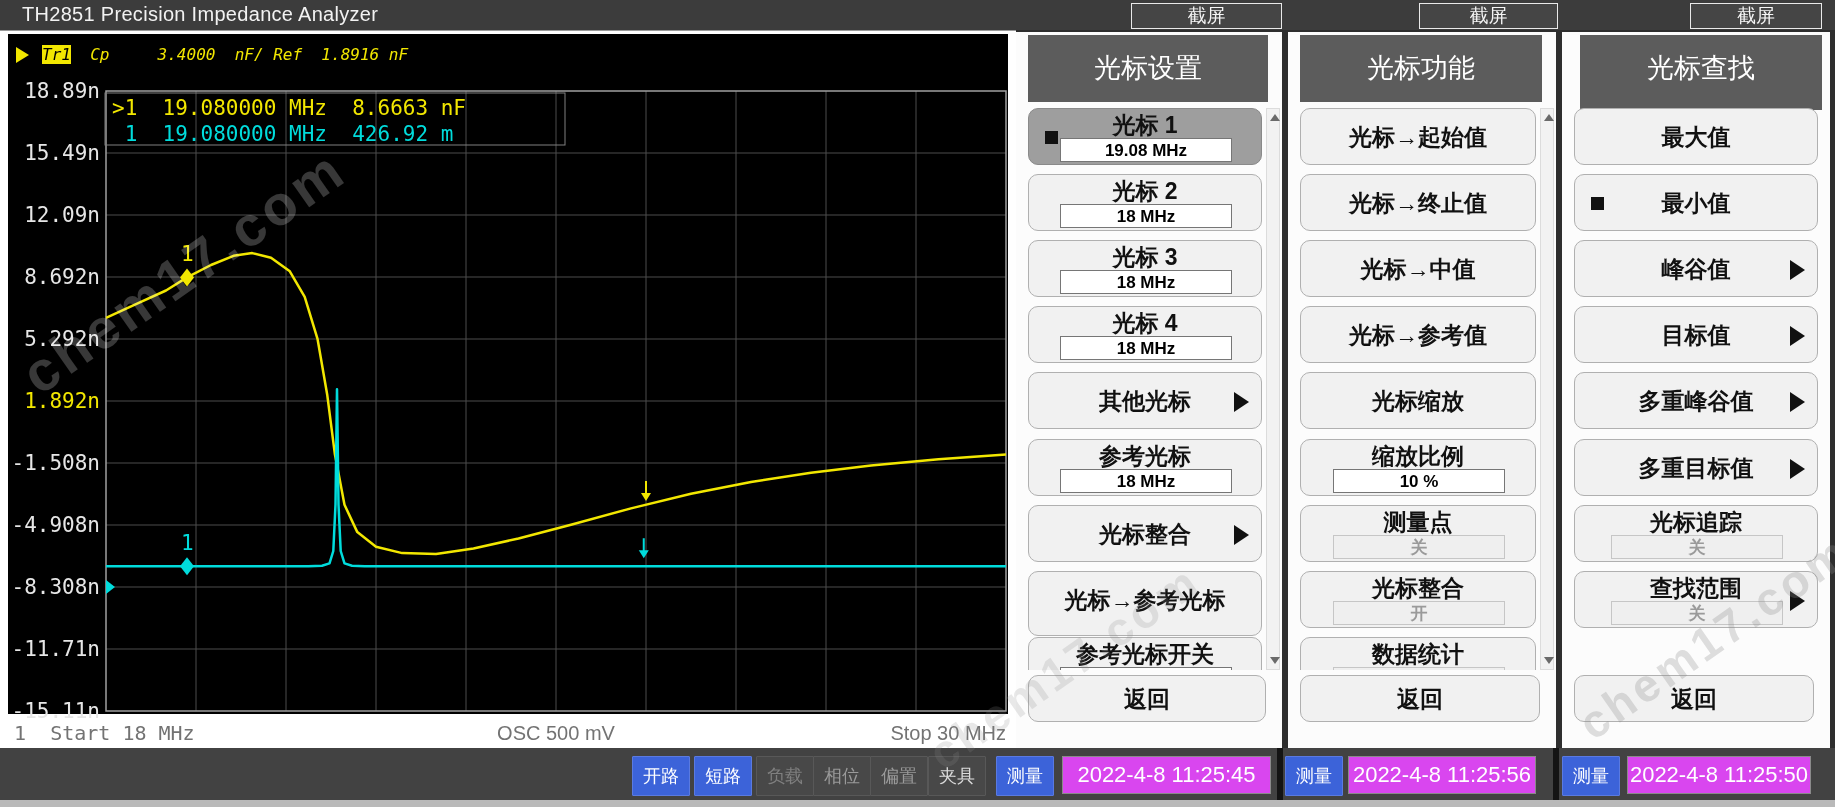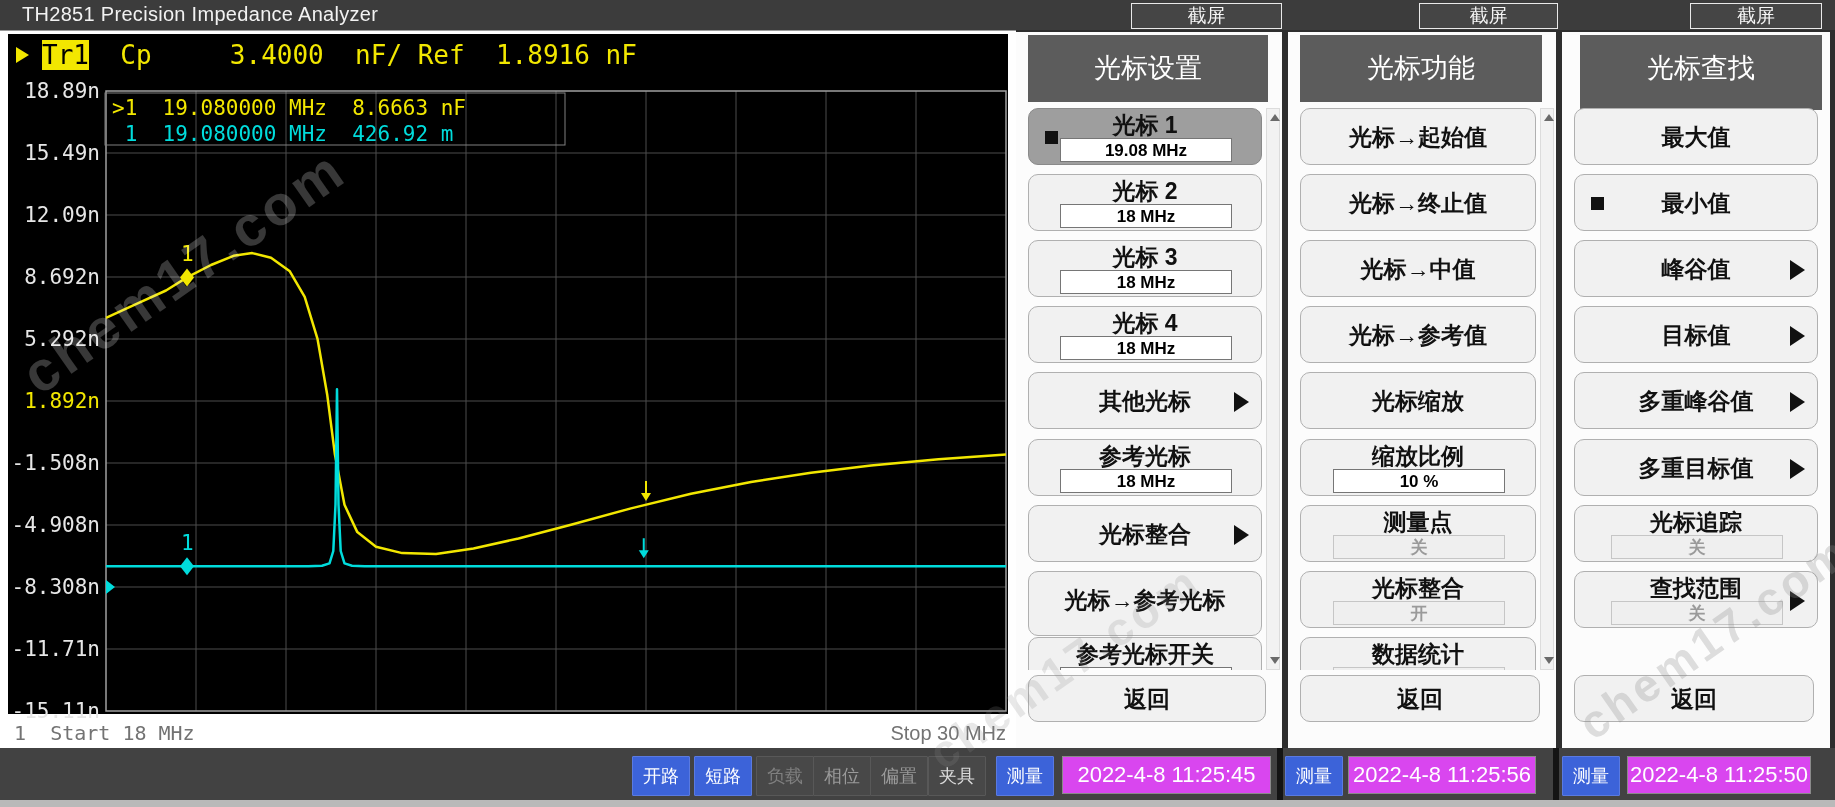--- a/index.html
+++ b/index.html
@@ -8,21 +8,21 @@
   .abs{position:absolute;}
   
   #titlebar{left:0;top:0;width:1835px;height:30px;background:#3c3c3c;}
   #titlebar .title{position:absolute;left:22px;top:3px;color:#f2f2f2;font-size:20px;letter-spacing:.3px;}
   .snap-btn{position:absolute;top:3px;height:24px;background:#454545;border:1px solid #e9e9e9;
             color:#f5f5f5;font-size:19px;text-align:center;line-height:24px;}
   
   #chart{left:0;top:30px;width:1016px;height:718px;background:#ffffff;border-top:1px solid #9a9a9a;}
   #plot-svg{position:absolute;left:0;top:0;}
   .mono{font-family:"DejaVu Sans Mono","Liberation Mono",monospace;white-space:pre;}
-  .trline{position:absolute;font-size:26px;line-height:22px;}
+  .trline{position:absolute;font-size:16px;line-height:22px;font-style:italic;}
   #tr1-line{left:42px;top:13px;color:#f2e700;}
   #tr2-line{left:42px;top:36px;color:#00dcdc;}
   .tr-chip{background:#f2e700;color:#000;}
   #tr-select-arrow{position:absolute;left:16px;top:16px;width:0;height:0;
      border-left:13px solid #f2e700;border-top:8px solid transparent;border-bottom:8px solid transparent;}
   .readout-row{position:absolute;left:112px;font-size:21px;line-height:24px;}
   .ytick{position:absolute;width:92px;text-align:right;color:#e6e6e6;font-size:21px;line-height:20px;}
   .ytick.ref{color:#f2e700;}
   .footer-text{position:absolute;top:691px;color:#737373;font-size:20px;line-height:22px;}
   
@@ -122,20 +122,21 @@
         <div class="ytick mono" style="left: 8px; top: 298px;">5.292n</div>
         <div class="ytick mono ref" style="left: 8px; top: 360px;">1.892n</div>
         <div class="ytick mono" style="left: 8px; top: 422px;">-1.508n</div>
         <div class="ytick mono" style="left: 8px; top: 484px;">-4.908n</div>
         <div class="ytick mono" style="left: 8px; top: 546px;">-8.308n</div>
         <div class="ytick mono" style="left: 8px; top: 608px;">-11.71n</div>
         <div class="ytick mono" style="left: 8px; top: 670px;">-15.11n</div>
       </div>
 
     <div class="footer-text mono" style="left:14px;"><span>1</span>&nbsp; <span>Start 18 MHz</span></div>
+    <div class="footer-text" style="left:106px;width:900px;text-align:center;">OSC 500 mV</div>
     <div class="footer-text" style="left:706px;width:300px;text-align:right;">Stop 30 MHz</div>
 
     <div class="watermark" style="left:-6px;top:208px;color:rgba(255,255,255,0.22);">chem17.com</div>
   </div>
 
   <div id="panels">
       <div class="panel-col" style="left: 1016px; width: 266px;">
         <div class="panel-header" style="left: 12px; top: 3px; width: 240px; height: 67px; line-height: 67px;">光标设置</div>
         <div class="viewport" style="left: 0px; top: 76px; width: 266px; height: 562px;">
           <div class="soft-btn selected" style="left: 12px; top: 0px; width: 234px; height: 57px;">

